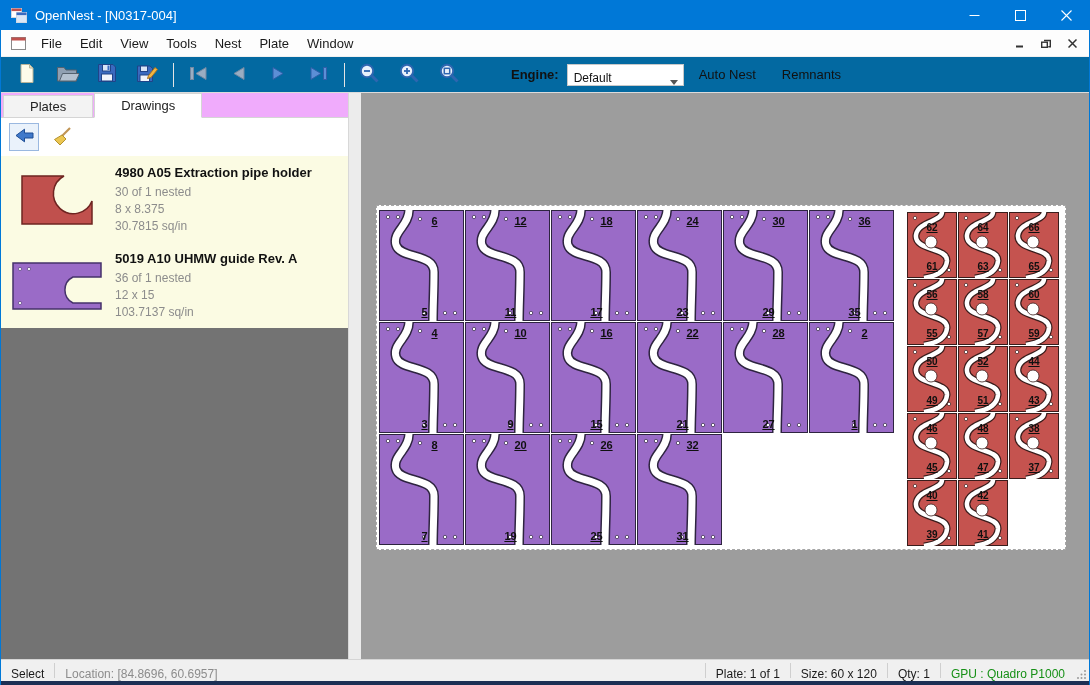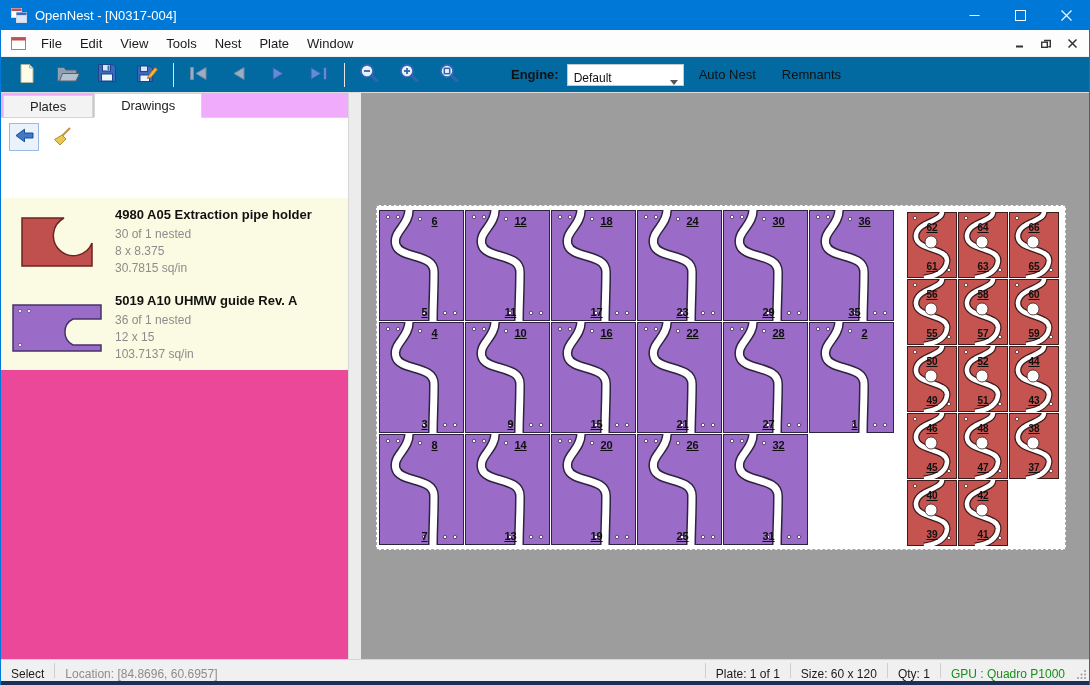--- a/index.html
+++ b/index.html
@@ -33,21 +33,21 @@
   
   .main { flex:1; display:flex; min-height:0; }
 
   .left-panel { width:347px; background:#fff; display:flex; flex-direction:column; }
   .tabstrip { flex:0 0 25px; background:#f0abfc; display:flex; align-items:flex-end; border-bottom:1px solid #d5d5d5; padding-left:2px; }
   .tab { height:22px; padding:0 26px; display:flex; align-items:center; background:#f3f3f3; border:1px solid #d5d5d5; border-bottom:none; margin-right:1px; color:#222; }
   .tab.active { background:#fff; height:25px; margin-bottom:-1px; border-bottom:1px solid #fff; }
   .panel-toolbar { flex:0 0 38px; display:flex; align-items:center; gap:9px; padding-left:8px; background:#fff; }
   .ptb-btn { width:30px; height:28px; display:flex; align-items:center; justify-content:center; }
   .ptb-btn.boxed { border:1px solid #9ab8e0; background:#eaf2fb; }
-  .drawing-list { flex:1; background:#ec4899; overflow:hidden;margin-top:42px; }
+  .drawing-list { flex:1; background:#737373; overflow:hidden; }
   .drawing-item { display:flex; background:#fbfbe3; min-height:86px; padding:6px 4px 4px 6px; }
   .thumb { width:100px; display:flex; align-items:center; justify-content:center; }
   .d-text { padding-left:8px; padding-top:3px; }
   .d-title { font-weight:bold; font-size:13px; color:#111; margin-bottom:4px; }
   .d-sub { font-size:12px; color:#8c8c8c; line-height:17px; }
 
   .splitter { flex:0 0 13px; background:#ececec; border-left:1px solid #d8d8d8; }
 
   .canvas { flex:1; background:#9d9d9d; position:relative; }
   .plate { position:absolute; left:15px; top:112px; width:690px; height:345px; background:#fff; border:1px dashed #a7a7a7; }
@@ -487,35 +487,20 @@
                 <rect x="0.5" y="0.5" width="84" height="110" fill="#9a6bc7" stroke="#2e2440"></rect>
                 <path d="M30,0 C30,16 13,22 17,35 C21,49 55,43 55,62 C55,82 54,95 54,111" fill="none" stroke="#2e2440" stroke-width="10"></path>
                 <path d="M30,0 C30,16 13,22 17,35 C21,49 55,43 55,62 C55,82 54,95 54,111" fill="none" stroke="#fff" stroke-width="7"></path>
                 <circle cx="9" cy="7" r="1.7" fill="#fff" stroke="#2e2440" stroke-width="0.7"></circle>
                 <circle cx="19" cy="7" r="1.7" fill="#fff" stroke="#2e2440" stroke-width="0.7"></circle>
                 <circle cx="41" cy="9" r="1.7" fill="#fff" stroke="#2e2440" stroke-width="0.7"></circle>
                 <circle cx="45" cy="103" r="1.7" fill="#fff" stroke="#2e2440" stroke-width="0.7"></circle>
                 <circle cx="66" cy="103" r="1.7" fill="#fff" stroke="#2e2440" stroke-width="0.7"></circle>
                 <circle cx="76" cy="103" r="1.7" fill="#fff" stroke="#2e2440" stroke-width="0.7"></circle>
               </svg>
-              <span class="num top">14</span>
-              <span class="num bot">13</span>
-            </div>
-            <div class="cell purple">
-              <svg viewBox="0 0 85 111">
-                <rect x="0.5" y="0.5" width="84" height="110" fill="#9a6bc7" stroke="#2e2440"></rect>
-                <path d="M30,0 C30,16 13,22 17,35 C21,49 55,43 55,62 C55,82 54,95 54,111" fill="none" stroke="#2e2440" stroke-width="10"></path>
-                <path d="M30,0 C30,16 13,22 17,35 C21,49 55,43 55,62 C55,82 54,95 54,111" fill="none" stroke="#fff" stroke-width="7"></path>
-                <circle cx="9" cy="7" r="1.7" fill="#fff" stroke="#2e2440" stroke-width="0.7"></circle>
-                <circle cx="19" cy="7" r="1.7" fill="#fff" stroke="#2e2440" stroke-width="0.7"></circle>
-                <circle cx="41" cy="9" r="1.7" fill="#fff" stroke="#2e2440" stroke-width="0.7"></circle>
-                <circle cx="45" cy="103" r="1.7" fill="#fff" stroke="#2e2440" stroke-width="0.7"></circle>
-                <circle cx="66" cy="103" r="1.7" fill="#fff" stroke="#2e2440" stroke-width="0.7"></circle>
-                <circle cx="76" cy="103" r="1.7" fill="#fff" stroke="#2e2440" stroke-width="0.7"></circle>
-              </svg>
               <span class="num top">20</span>
               <span class="num bot">19</span>
             </div>
             <div class="cell purple">
               <svg viewBox="0 0 85 111">
                 <rect x="0.5" y="0.5" width="84" height="110" fill="#9a6bc7" stroke="#2e2440"></rect>
                 <path d="M30,0 C30,16 13,22 17,35 C21,49 55,43 55,62 C55,82 54,95 54,111" fill="none" stroke="#2e2440" stroke-width="10"></path>
                 <path d="M30,0 C30,16 13,22 17,35 C21,49 55,43 55,62 C55,82 54,95 54,111" fill="none" stroke="#fff" stroke-width="7"></path>
                 <circle cx="9" cy="7" r="1.7" fill="#fff" stroke="#2e2440" stroke-width="0.7"></circle>
                 <circle cx="19" cy="7" r="1.7" fill="#fff" stroke="#2e2440" stroke-width="0.7"></circle>

